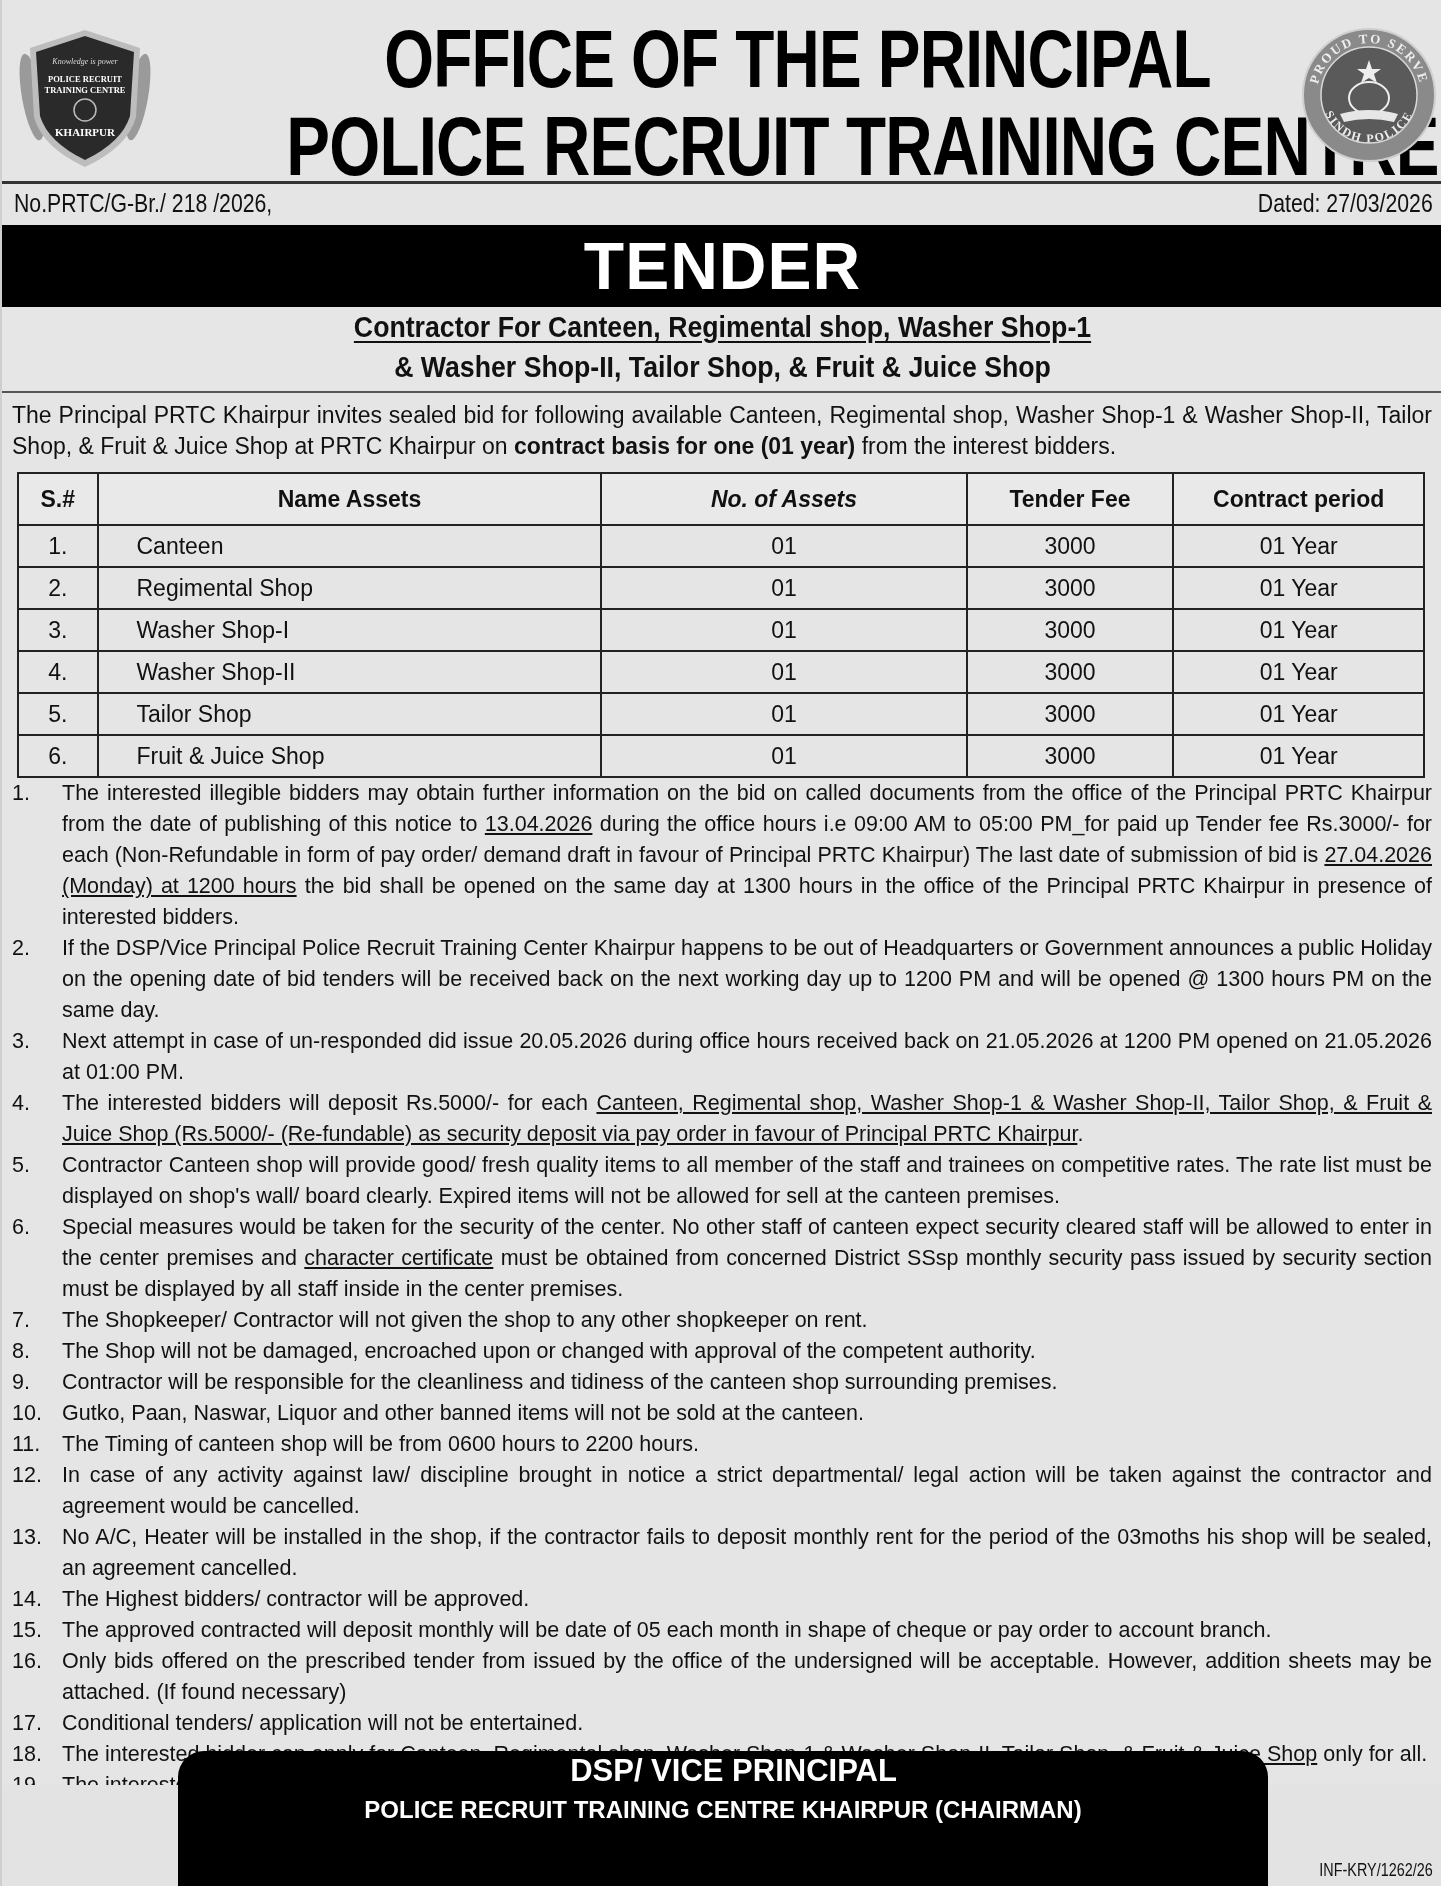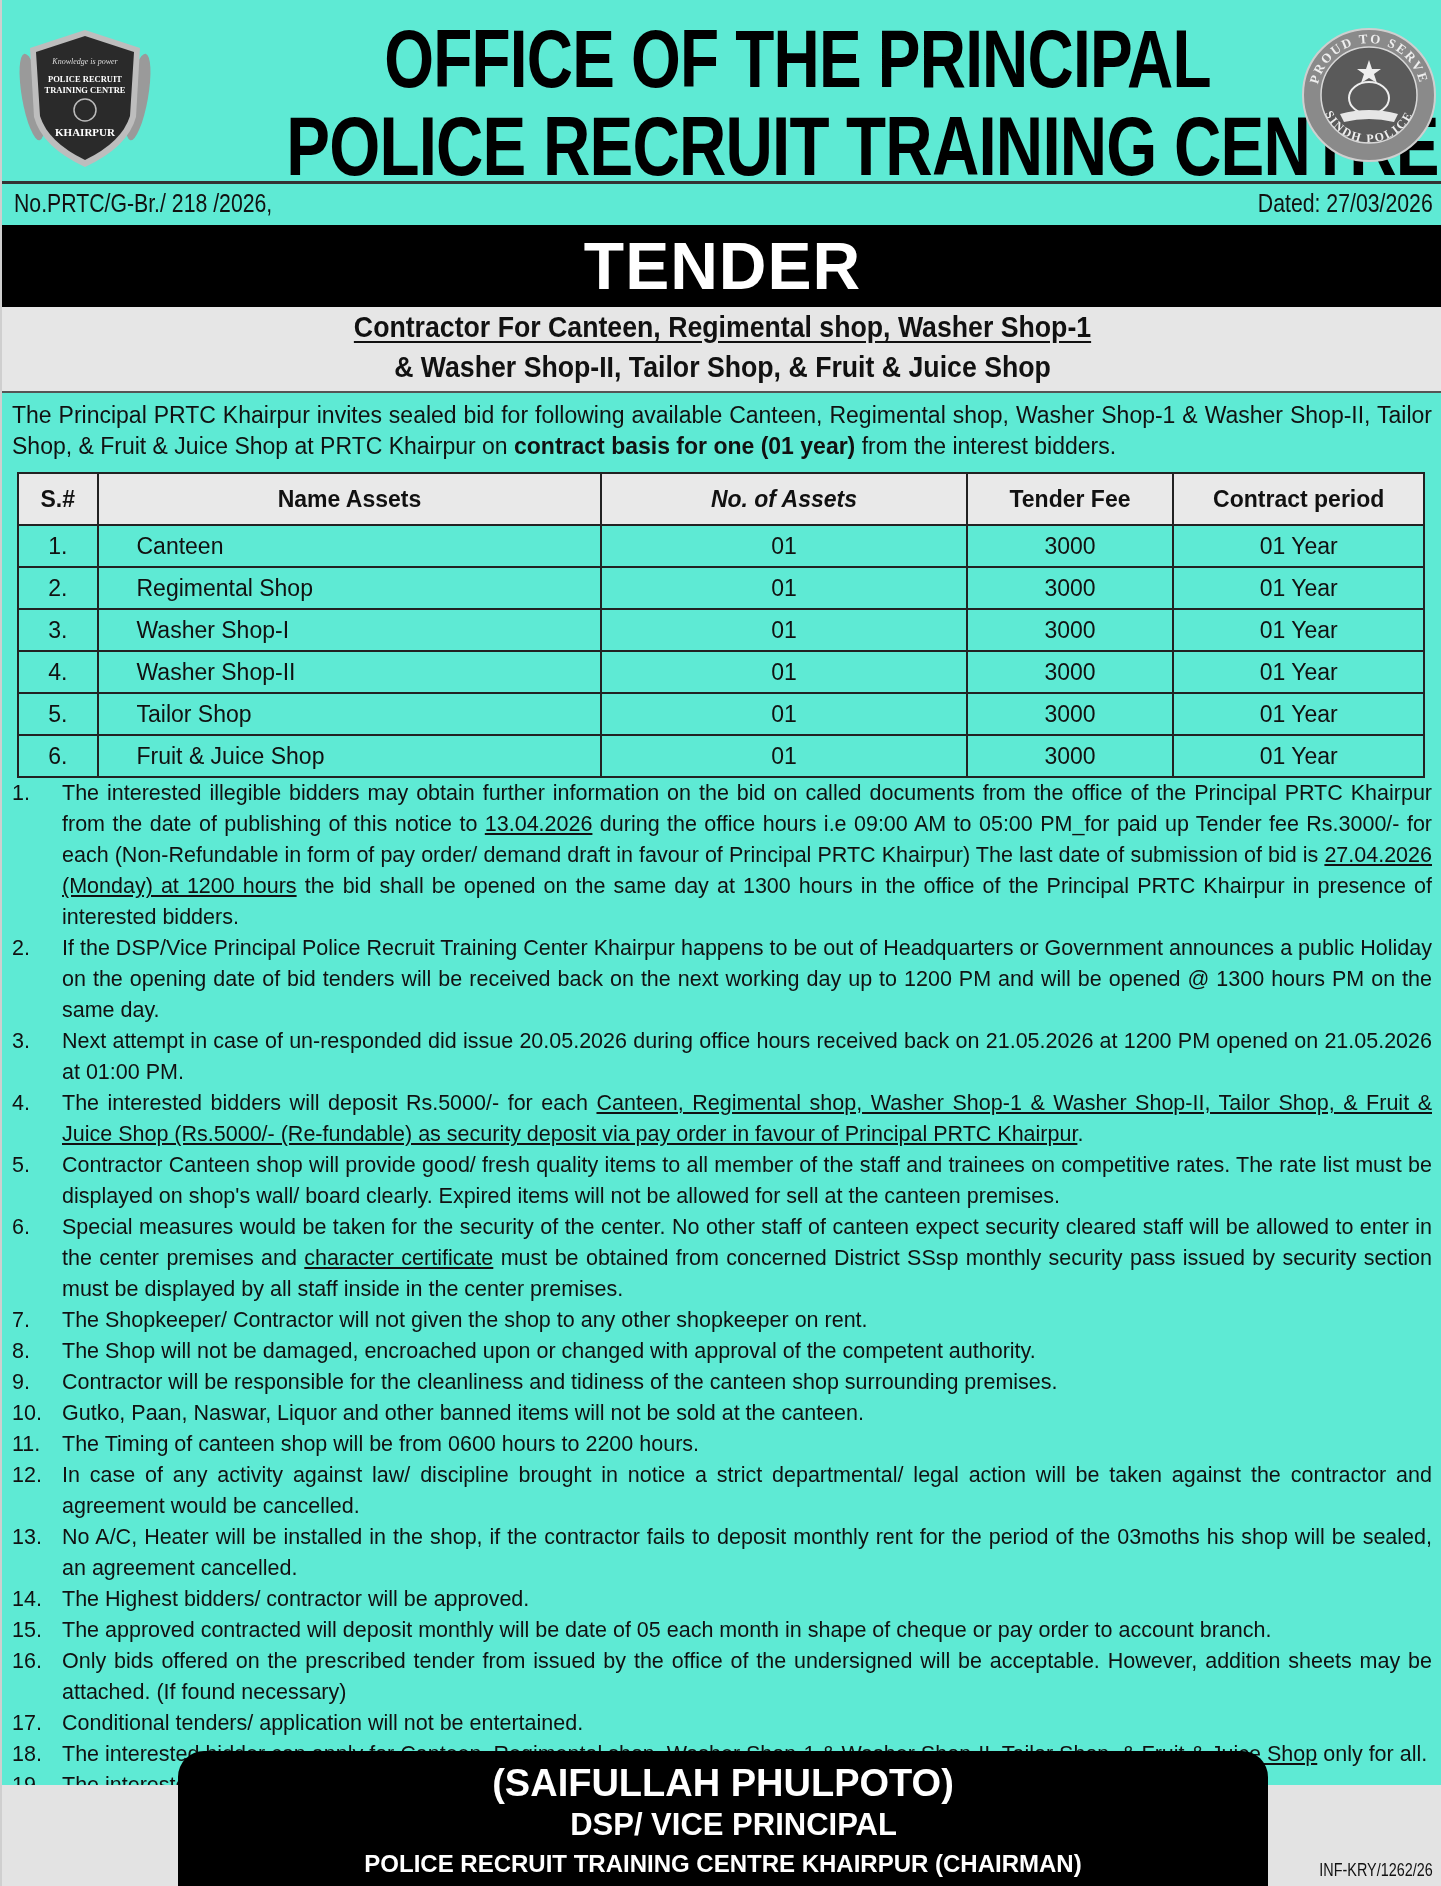--- a/index.html
+++ b/index.html
@@ -1,19 +1,19 @@
 <!DOCTYPE html>
 <html><head>
 <meta charset="utf-8">
 <style>
   * { box-sizing: border-box; margin: 0; padding: 0; }
   html, body { width: 1441px; height: 1886px; background: #ffffff; overflow: hidden; }
   body { font-family: "Liberation Sans", sans-serif; color: #111; position: relative; }
 
-  .page { position: absolute; left: 0; top: 0; width: 1441px; height: 1886px; background: #5eead4; border-left: 2px solid #cfcfcf; }
+  .page { position: absolute; left: 0; top: 0; width: 1441px; height: 1886px; background: #e5e5e5; border-left: 2px solid #cfcfcf; }
 
   
   .logo-left { position: absolute; left: 8px; top: 22px; width: 150px; height: 150px; }
   .logo-right { position: absolute; left: 1298px; top: 26px; width: 138px; height: 138px; }
   .title-block { position: absolute; left: 160px; top: 18px; width: 1130px; text-align: center; }
   .title-line { font-family: "Liberation Sans", sans-serif; font-weight: 700; color: #000; line-height: 1; letter-spacing: -1px; transform: scaleX(0.78); transform-origin: center; white-space: nowrap; }
   .title-line.l1 { font-size: 82px; margin-left: 110px; }
   .title-line.l2 { font-size: 84px; margin-top: 4px; }
 
   .header-rule { position: absolute; left: 0; top: 181px; width: 1441px; height: 3px; background: #333; }
@@ -251,18 +251,17 @@
         <div class="txt"><span>The interested bidder can apply for </span><span class="u">Canteen, Regimental shop, Washer Shop-1 &amp; Washer Shop-II, Tailor Shop, &amp; Fruit &amp; Juice Shop</span><span> only for all.</span></div>
       </div>
       <div class="cond">
         <div class="num">19.</div>
         <div class="txt"><span>The interested bidders should be action tax pay and registered in FBR.</span></div>
       </div>
     </div>
 
   <div class="sig-gray"></div>
   <div class="sig-box">
-    <div class="sig-name">(SAIFULLAH PHULPOTO)</div>
     <div class="sig-title">DSP/ VICE PRINCIPAL</div>
     <div class="sig-org">POLICE RECRUIT TRAINING CENTRE KHAIRPUR (CHAIRMAN)</div>
   </div>
   <div class="inf-code">INF-KRY/1262/26</div>
 </div>
 
 </body></html>

